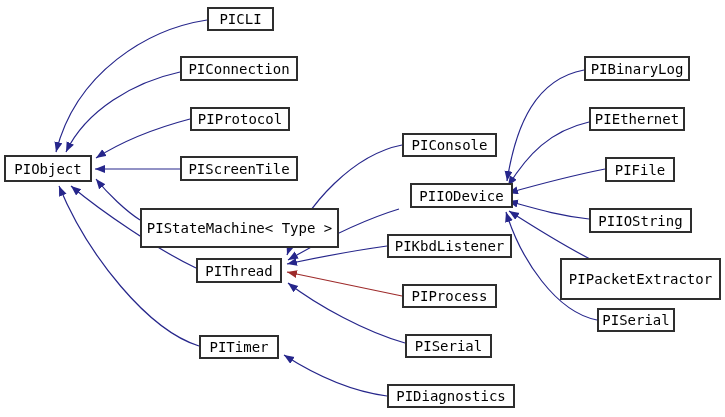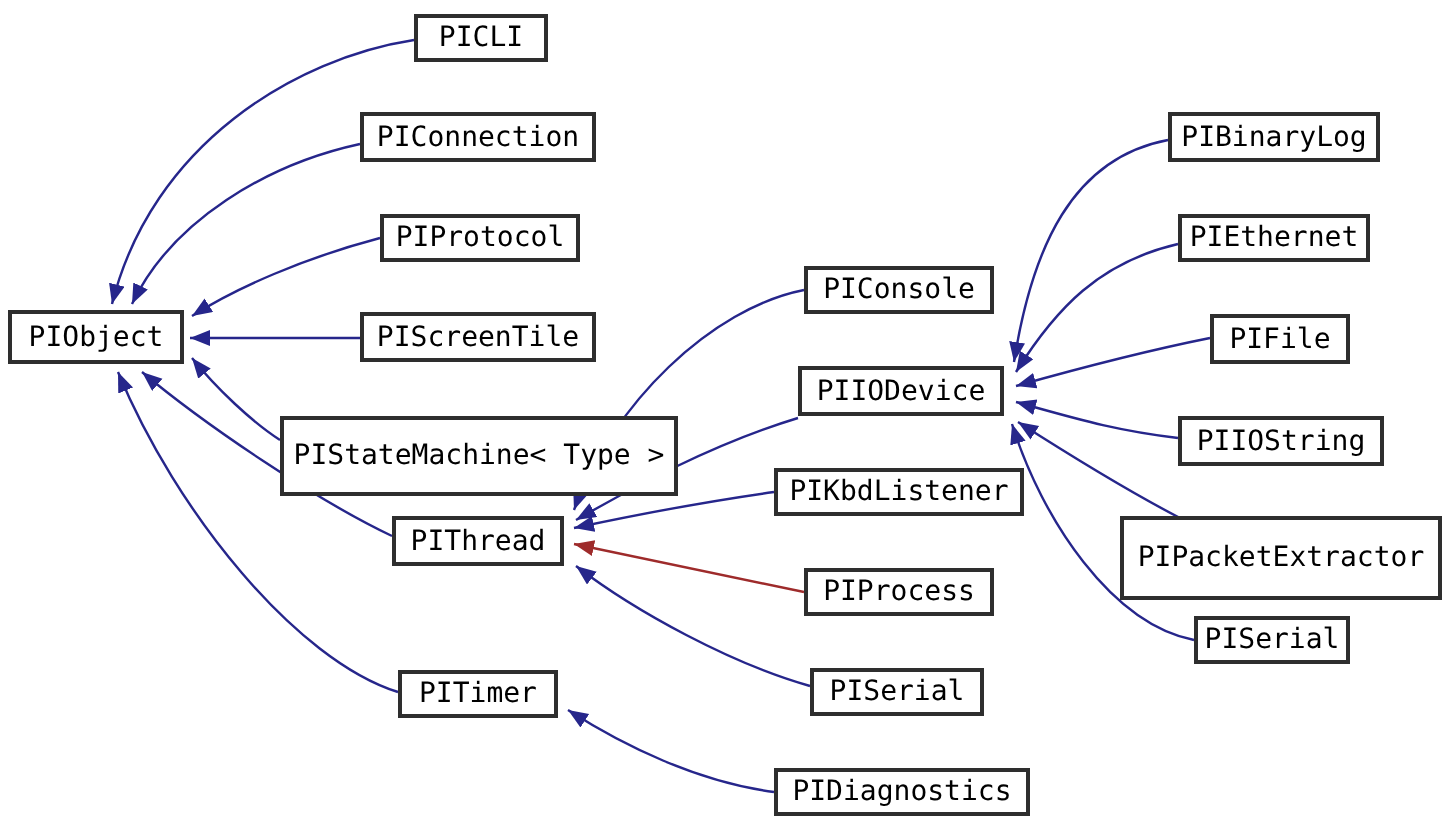--- a/index.html
+++ b/index.html
@@ -91,21 +91,21 @@
   <div class="node" style="left:180px;top:156px;width:118px;height:25px">PIScreenTile</div>
 
   <div class="node" style="left:140px;top:208px;width:199px;height:40px">PIStateMachine&lt; Type &gt;</div>
 
   <div class="node" style="left:196px;top:258px;width:86px;height:25px">PIThread</div>
 
   <div class="node" style="left:199px;top:335px;width:80px;height:24px">PITimer</div>
 
   <div class="node" style="left:402px;top:133px;width:95px;height:24px">PIConsole</div>
 
-  <div class="node" style="left:399px;top:183px;width:103px;height:25px">PIIODevice</div>
+  <div class="node" style="left:410px;top:183px;width:103px;height:25px">PIIODevice</div>
 
   <div class="node" style="left:387px;top:234px;width:125px;height:24px">PIKbdListener</div>
 
   <div class="node" style="left:402px;top:284px;width:95px;height:24px">PIProcess</div>
 
   <div class="node" style="left:405px;top:334px;width:87px;height:24px">PISerial</div>
 
   <div class="node" style="left:387px;top:384px;width:128px;height:24px">PIDiagnostics</div>
 
   <div class="node" style="left:584px;top:56px;width:106px;height:25px">PIBinaryLog</div>

